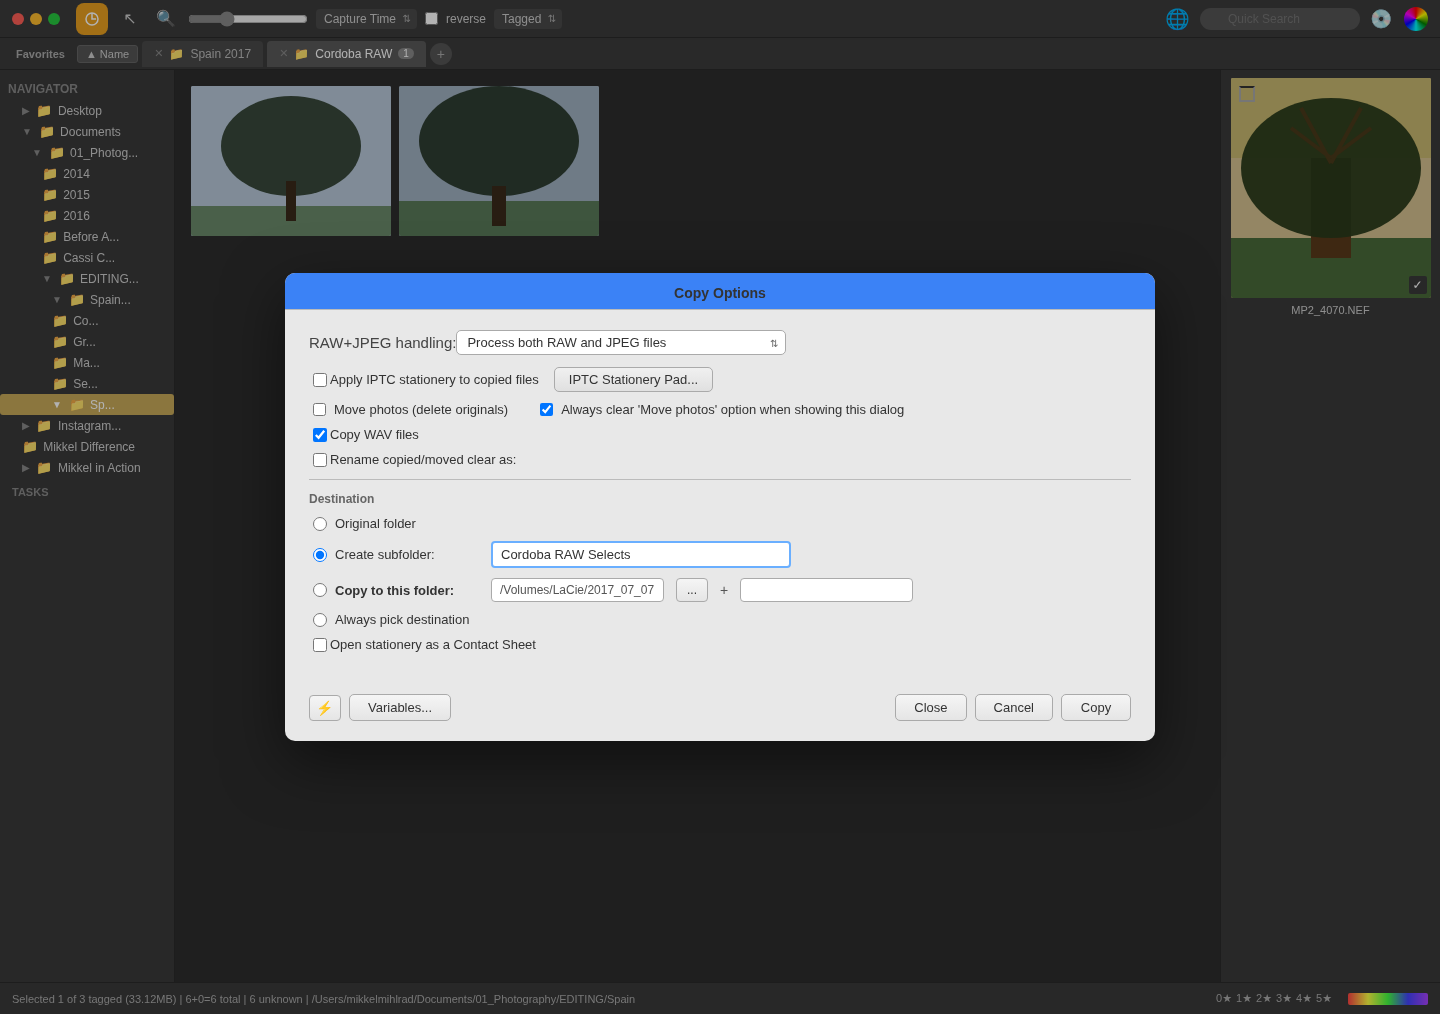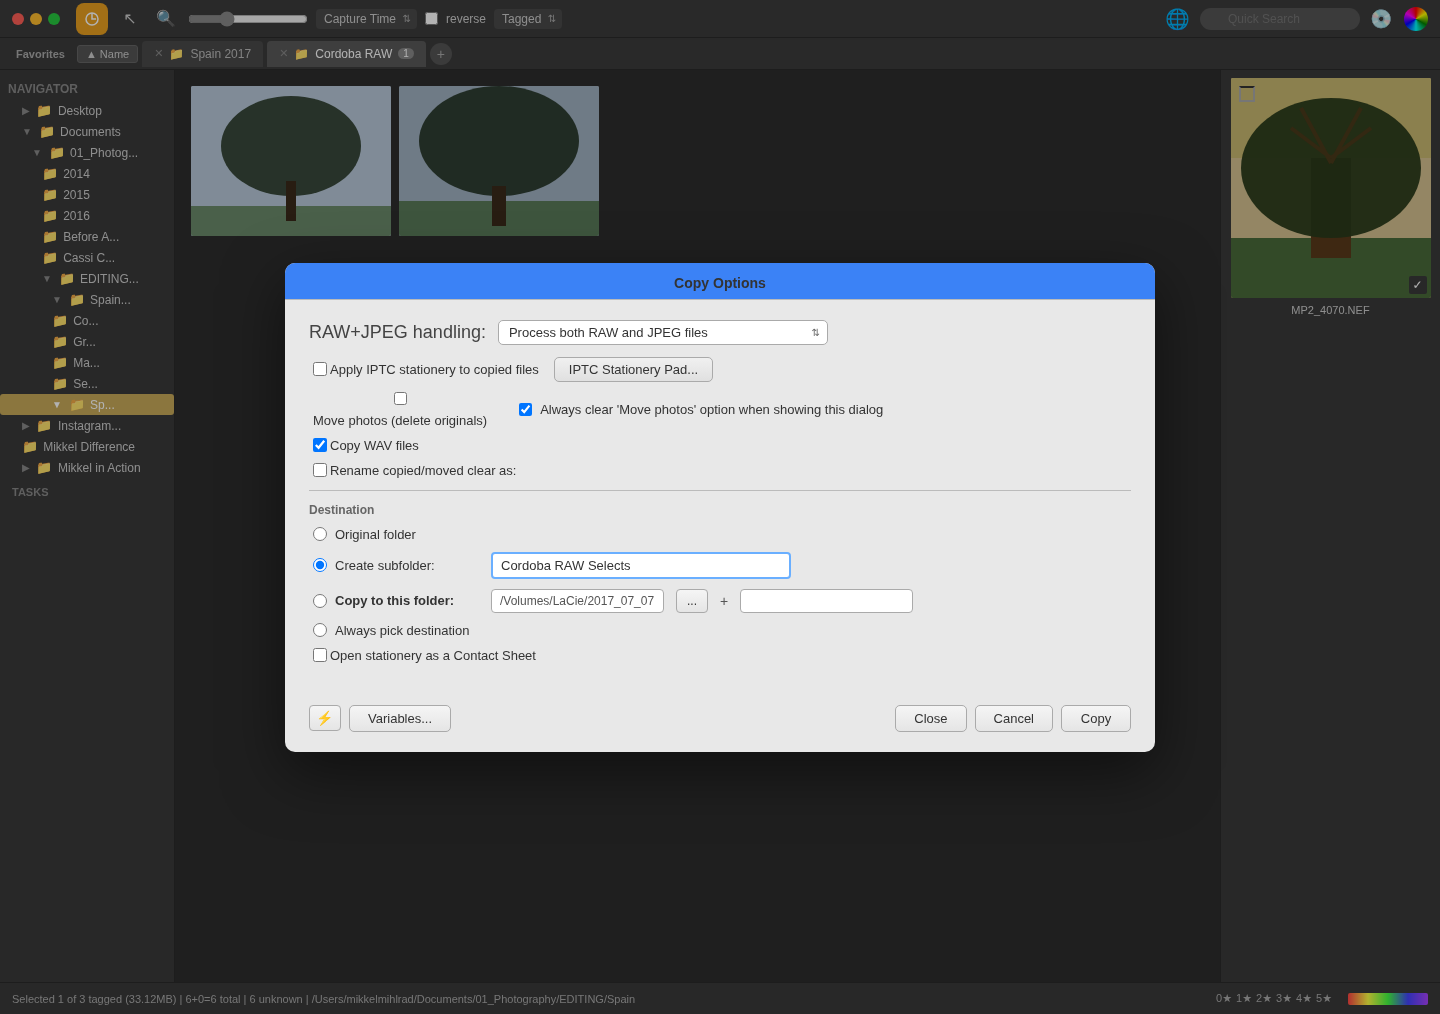--- a/index.html
+++ b/index.html
@@ -262,26 +262,25 @@
     .modal-body {
       padding: 20px 24px;
     }
     .modal-row {
       display: flex;
       align-items: center;
       margin-bottom: 12px;
     }
     .modal-label {
       color: #444;
-      font-size: 18px;
+      font-size: 15px;
       min-width: 140px;
     }
     .modal-select-wrap {
       position: relative;
-      margin-left: 12px;
     }
     .modal-select {
       background: #fff;
       border: 1px solid #aaa;
       border-radius: 5px;
       padding: 4px 24px 4px 10px;
       font-size: 13px;
       color: #333;
       appearance: none;
       min-width: 330px;
@@ -671,21 +670,21 @@
         </div>
       </div>
 
       <div class="checkbox-row">
         <input type="checkbox" id="apply-iptc" style="">
         <label for="apply-iptc" class="checkbox-label">Apply IPTC stationery to copied files</label>
         <button class="iptc-btn">IPTC Stationery Pad...</button>
       </div>
 
       <div class="mixed-row">
-        <div style="display:flex; align-items:center; gap:8px;flex-direction:column;">
+        <div style="display:flex; align-items:center; gap:8px;">
           <input type="checkbox" id="move-photos" style="">
           <label for="move-photos" class="checkbox-label">Move photos (delete originals)</label>
         </div>
         <div style="display:flex; align-items:center; gap:8px; margin-left:16px;">
           <input type="checkbox" id="always-clear" checked="" style="">
           <label for="always-clear" class="checkbox-label">Always clear 'Move photos' option when showing this dialog</label>
         </div>
       </div>
 
       <div class="checkbox-row">

